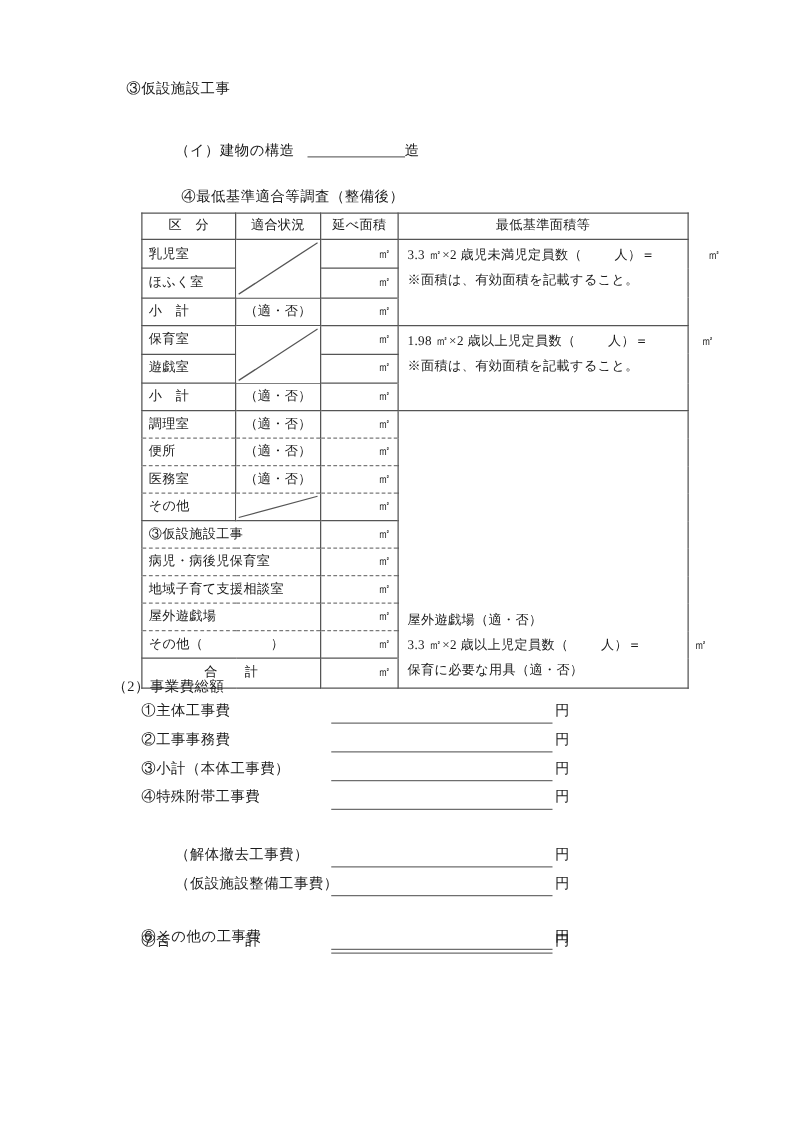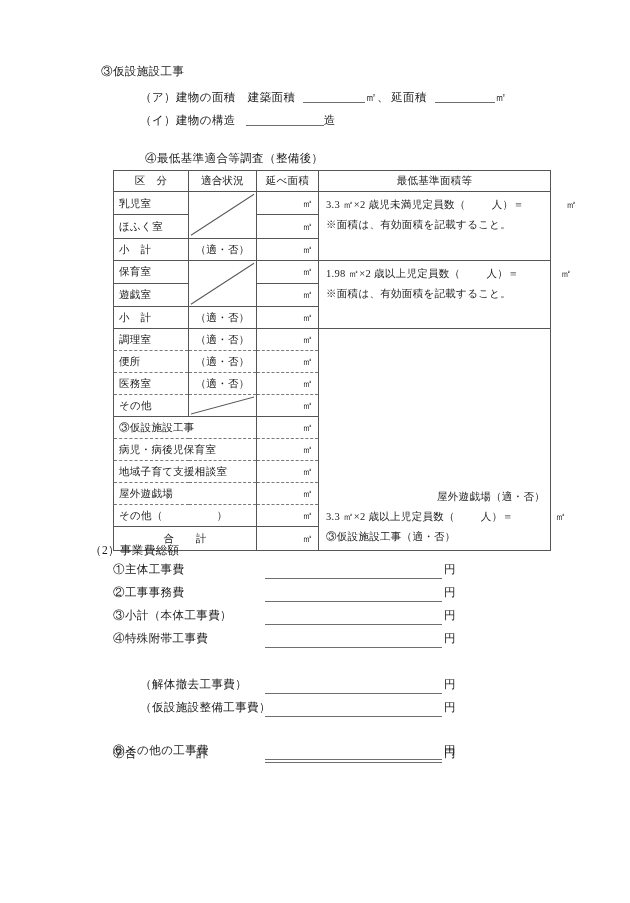--- a/index.html
+++ b/index.html
@@ -123,23 +123,20 @@
 
   .gap-wide { display: inline-block; width: 46px; }
 </style>
 </head>
 <body>
 
 <div class="page">
 
   <div class="line sec-head" style="left:101px; top:66px;">③仮設施設工事</div>
 
-  <div class="line" style="left:140px; top:91px;">
-    <span>（ア）建物の面積</span><span class="gap-wide" style="width:12px;"></span><span>建築面積</span><span class="gap-wide" style="width:8px;"></span><span class="ul" style="width:62px;"></span><span>㎡、</span><span class="gap-wide" style="width:2px;"></span><span>延面積</span><span class="gap-wide" style="width:8px;"></span><span class="ul" style="width:60px;"></span><span>㎡</span>
-  </div>
 
   <div class="line" style="left:140px; top:114px;">
     <span>（イ）建物の構造</span><span class="gap-wide" style="width:10px;"></span><span class="ul" style="width:78px;"></span><span>造</span>
   </div>
 
   <div class="line sec-head" style="left:113px; top:153px;margin-left:32px;">④最低基準適合等調査（整備後）</div>
 
   <div class="tbl-wrap">
     <table class="survey">
       <colgroup>
@@ -257,21 +254,21 @@
         <td class="dash-b">
               <div class="cell">調理室</div>
             </td>
         <td class="dash-b">
               <div class="cell center">（適・否）</div>
             </td>
         <td class="dash-b">
               <div class="cell right">㎡</div>
             </td>
         <td rowspan="9" class="no-b" style="vertical-align:bottom;">
-          <div class="note" style="padding-bottom:0;text-align:right;">
+          <div class="note" style="padding-bottom:0;">
             <div class="row">屋外遊戯場（適・否）</div>
             <div class="row"><span>3.3 ㎡×2 歳以上児定員数（</span><span class="blank-sm"></span><span>人）＝</span><span class="blank-md"></span><span>㎡</span></div>
           </div>
         </td>
       </tr>
 
       <tr>
         <td class="dash-t dash-b">
               <div class="cell">便所</div>
             </td>
@@ -356,21 +353,21 @@
 
       <tr>
         <td colspan="2">
               <div class="cell center">合　　計</div>
             </td>
         <td>
               <div class="cell right">㎡</div>
             </td>
         <td class="no-t">
           <div class="note" style="padding-top:0;">
-            <div class="row">③仮設施設工事（適・否）</div>
+            <div class="row">保育に必要な用具（適・否）</div>
           </div>
         </td>
       </tr>
     </tbody>
       </table>
   </div>
 
   <div class="line sec-head" style="left:90px; top:545px;">（2）事業費総額</div>
 
   <div class="cost-row" style="left:113px; top:564px; width:340px; height:16px;">

